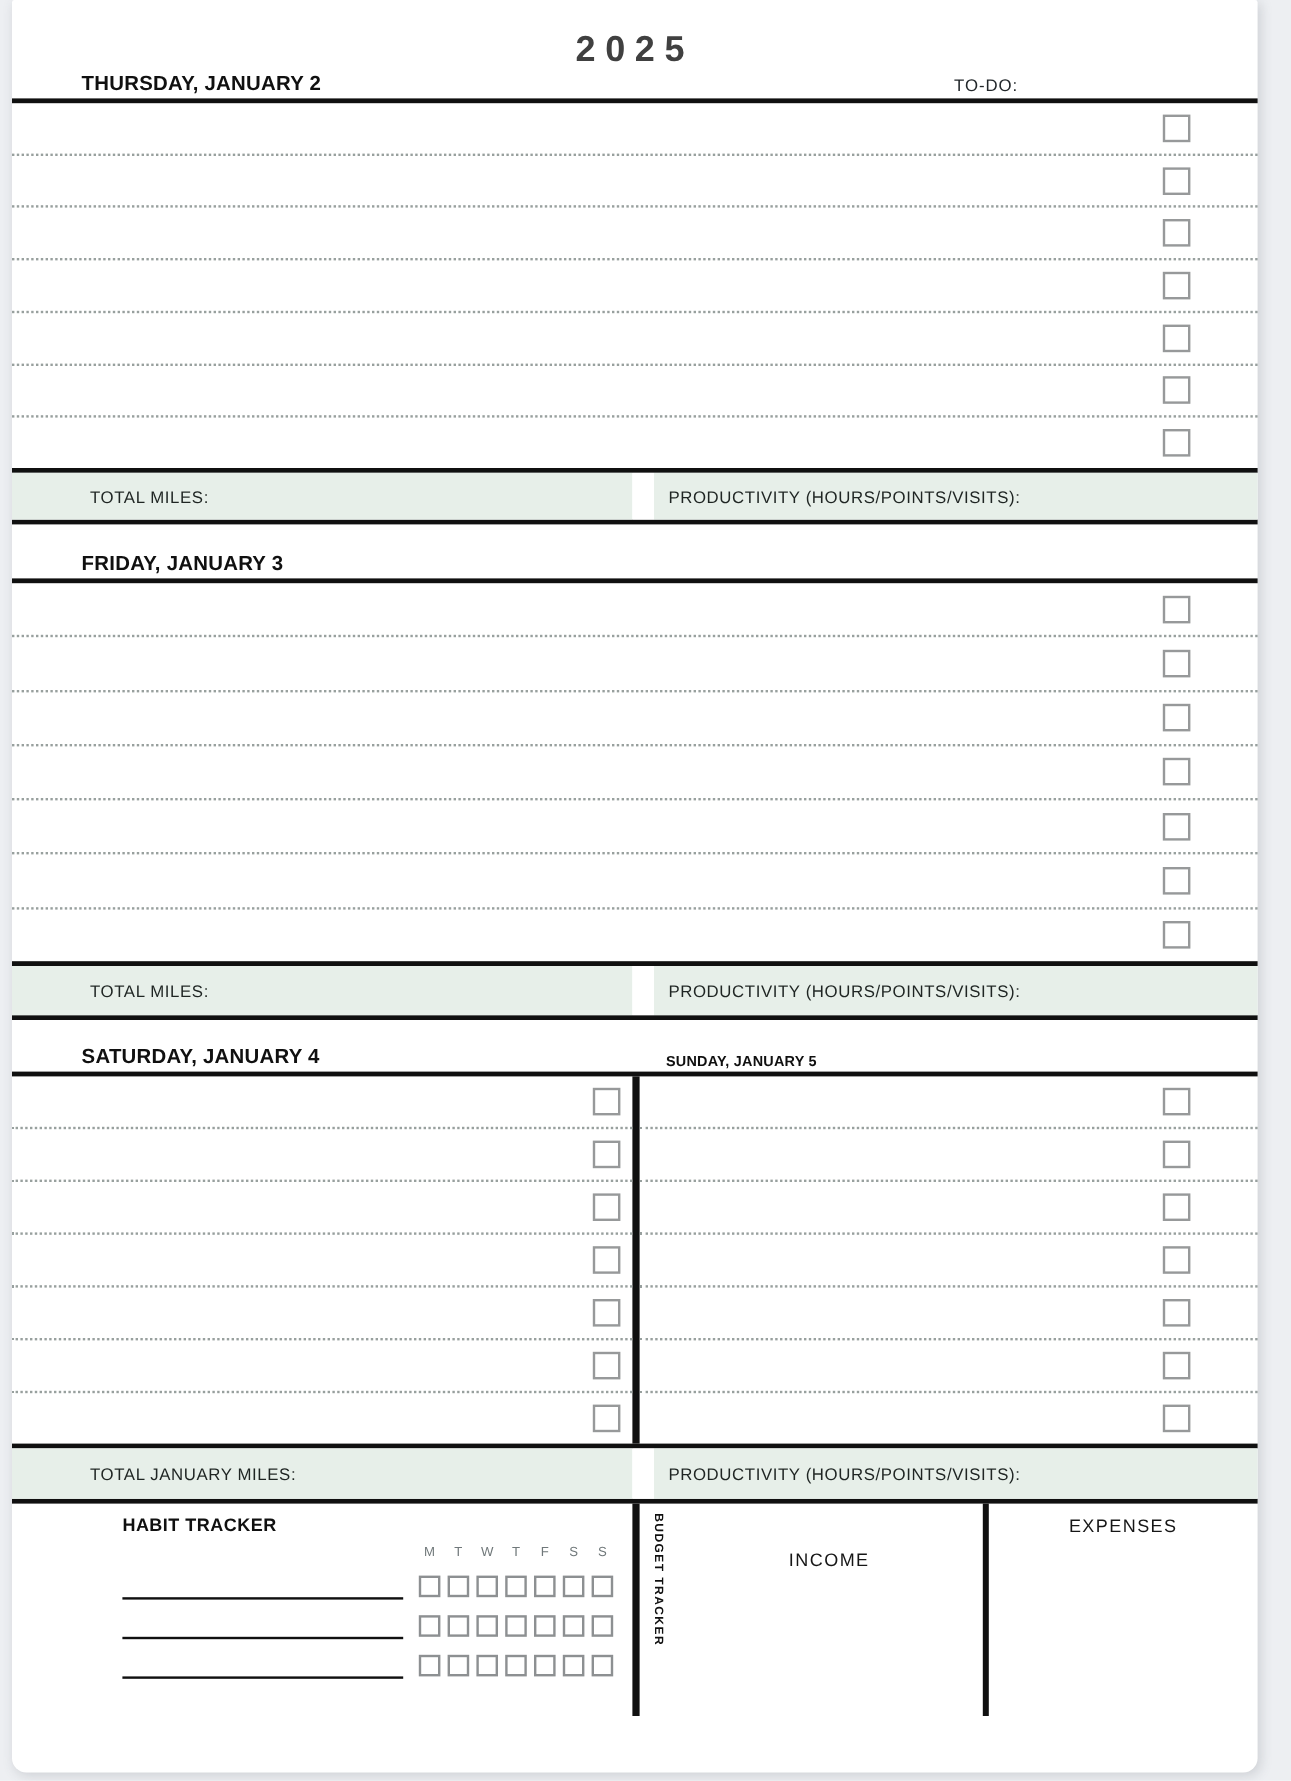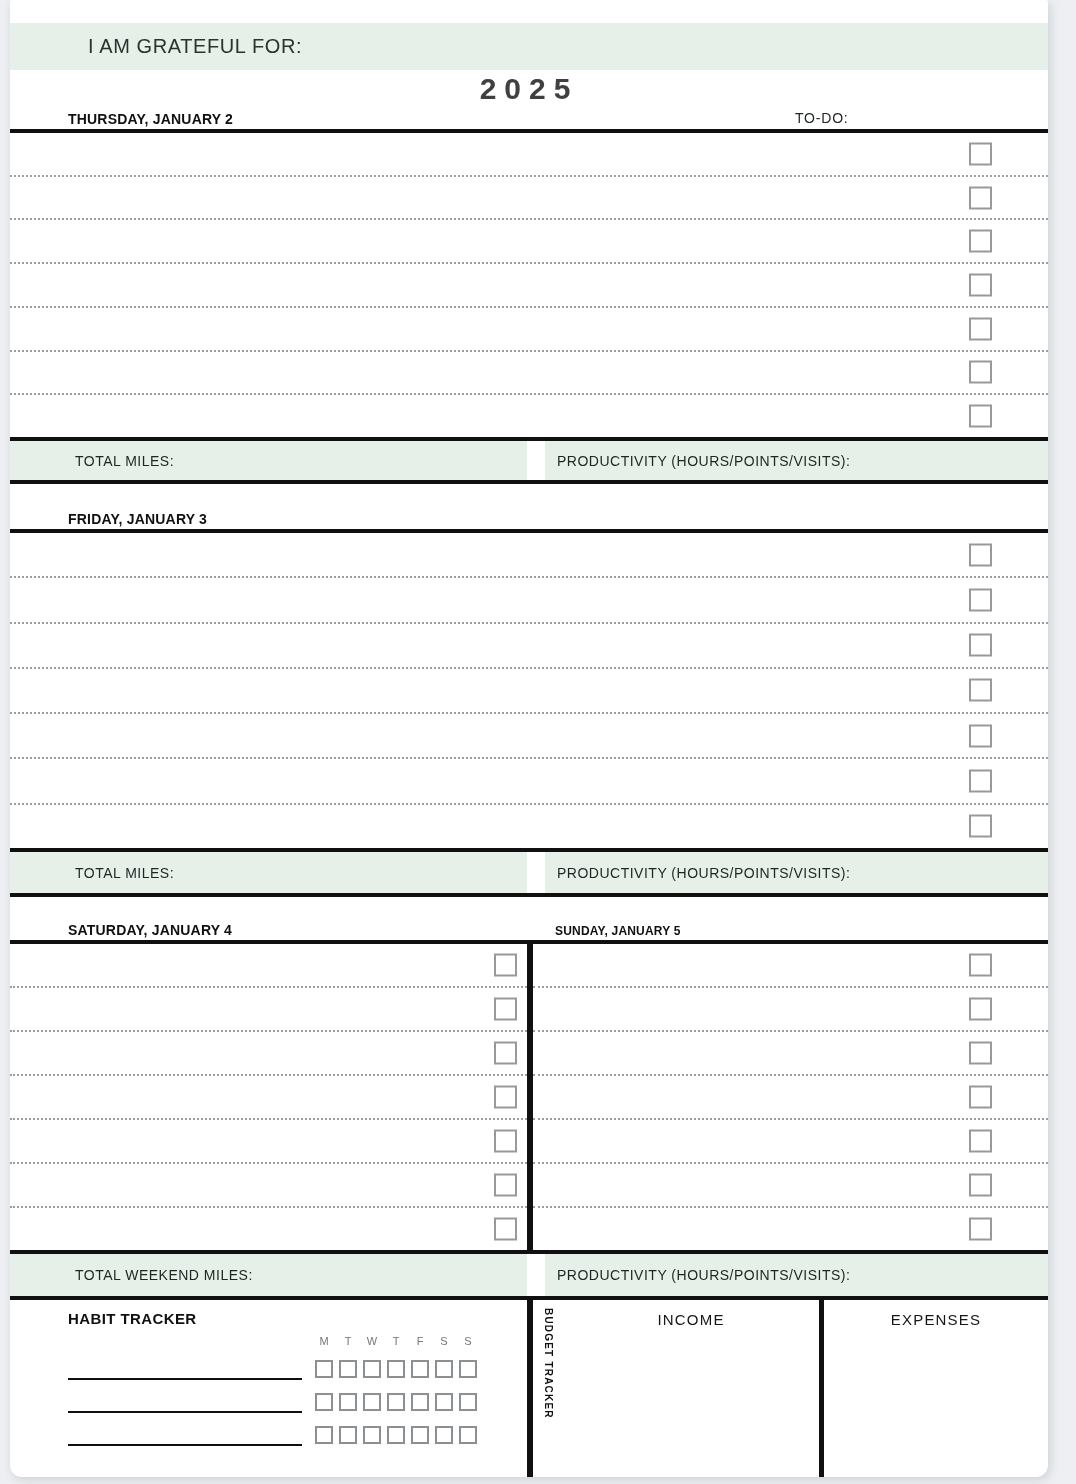--- a/index.html
+++ b/index.html
@@ -29,21 +29,21 @@
   }
   
   .year-row{
     height:35px;line-height:37px;text-align:center;
     font-size:30px;font-weight:800;letter-spacing:8px;color:#404040;
   }
   
   .header-row{position:relative;height:24px;}
   .header-row .date-label{
     position:absolute;left:58px;bottom:2px;
-    font-size:14px;font-weight:700;letter-spacing:.2px;color:#101010;
+    font-size:17px;font-weight:700;letter-spacing:.2px;color:#101010;
   }
   .header-row .todo-label{
     position:absolute;left:785px;bottom:3px;
     font-size:14px;letter-spacing:.8px;color:#22272a;
   }
   .header-row.fri{height:24px;text-align:right;}
   .header-row.wk{height:25px;}
   .header-row .sun-label{
     position:absolute;left:545px;bottom:2px;
     font-size:12px;font-weight:700;letter-spacing:.2px;color:#101010;
@@ -72,52 +72,49 @@
   .bar-left{width:517px;padding-left:65px;text-align:center;}
   .bar-gap{width:18px;background:#fff;}
   .bar-right{flex:1;padding-left:12px;}
   .gap-a{height:21px;} .gap-b{height:18px;}
   
   .weekend{height:306px;display:flex;}
   .w-left{width:517px;border-right:6px solid #101010;box-sizing:content-box;display:flex;flex-direction:column;}
   .w-right{flex:1;display:flex;flex-direction:column;}
   
   .tracker{height:177px;display:flex;}
-  .habit{width:517px;box-sizing:border-box;padding:10px 0 0 58px;}
+  .habit{width:517px;box-sizing:border-box;padding:10px 0 0 92px;}
   .habit-title{font-size:15px;font-weight:600;letter-spacing:.4px;color:#101010;}
   .habit-grid{margin-top:2px;}
   .habit-row{display:flex;height:33px;}
   .habit-row.letters{height:18px;align-items:flex-end;}
   .habit-line{width:234px;height:100%;border-bottom:2px solid #101010;margin-right:10px;box-sizing:border-box;}
   .habit-line.none{border-bottom:none;}
   .cells{display:flex;}
   .hcell{width:24px;display:flex;align-items:flex-end;justify-content:center;box-sizing:border-box;padding-bottom:2px;}
   .hcb{width:14px;height:14px;background:#fff;border:2px solid #8d9092;}
   .day-letter{width:24px;text-align:center;font-size:11px;color:#70787a;}
   .v-div{width:6px;background:#101010;}
   .v-div2{width:5px;background:#101010;}
   .budget-wrap{flex:1;display:flex;}
   .budget-label-strip{width:30px;display:flex;justify-content:center;padding-top:8px;box-sizing:border-box;}
   .budget-label-strip span{
     writing-mode:vertical-rl;
     font-size:10px;font-weight:700;letter-spacing:1.2px;color:#101010;white-space:nowrap;
   }
-  .income{flex:1;text-align:center;padding-top:11px;font-size:15px;letter-spacing:1.2px;color:#161616;}
+  .income{flex:1;text-align:center;padding-top:11px;font-size:15px;letter-spacing:1.2px;color:#161616;margin-top:28px;}
   .expenses{width:224px;text-align:center;padding-top:11px;font-size:15px;letter-spacing:1.2px;color:#161616;}
 </style>
 </head>
 <body>
 
 <div class="page">
 
   <div class="top-spacer"></div>
 
-  <div class="grateful-bar">
-    <span>I AM GRATEFUL FOR:</span>
-  </div>
 
   <div class="year-row">2025</div>
 
   <div class="header-row">
     <span class="date-label">THURSDAY, JANUARY 2</span>
     <span class="todo-label">TO-DO:</span>
   </div>
   <div class="thick"></div>
 
   <div class="rows rows-thu">
@@ -276,21 +273,21 @@
 
   <div class="day-row">
     <span class="cb cb-right"></span>
   </div>
 </div>
   </div>
 
   <div class="thick"></div>
   <div class="bar bar-3">
     <div class="bar-cell bar-left">
-      <span>TOTAL WEEKEND MILES:</span>
+      <span>TOTAL JANUARY MILES:</span>
     </div>
     <div class="bar-gap"></div>
     <div class="bar-cell bar-right">
       <span>PRODUCTIVITY (HOURS/POINTS/VISITS):</span>
     </div>
   </div>
   <div class="thick"></div>
 
   <div class="tracker">
     <div class="habit">

